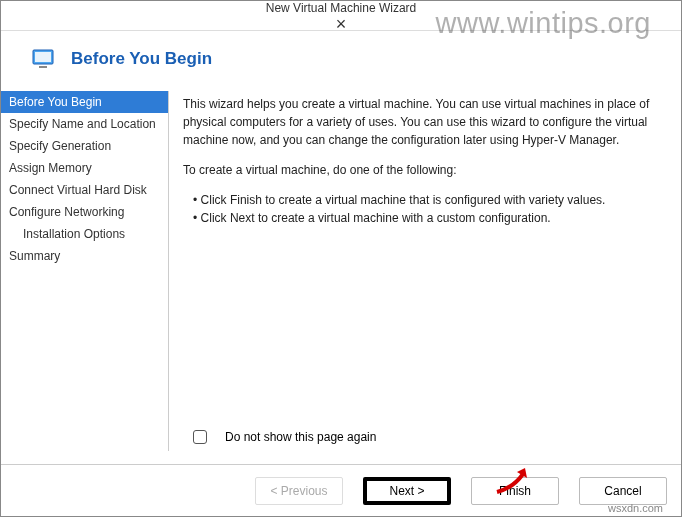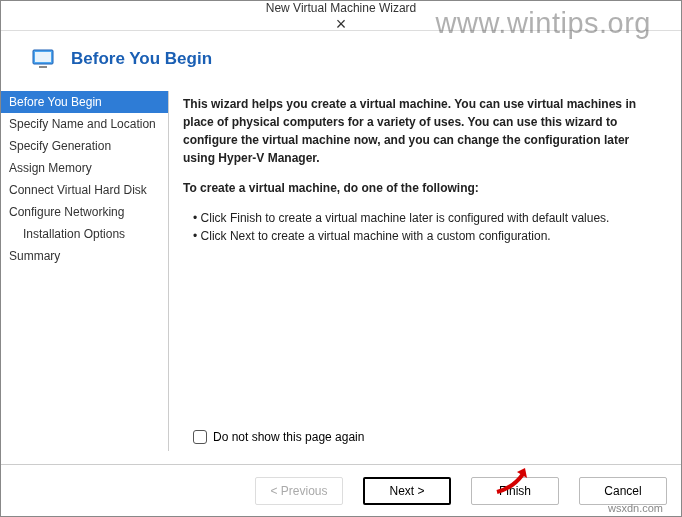--- a/index.html
+++ b/index.html
@@ -12,29 +12,29 @@
     .watermark2 { position: absolute; bottom: 2px; right: 18px; font-size: 11px; color: #888; pointer-events: none; }
     .header { display: flex; align-items: center; padding: 16px 20px 20px 30px; }
     .header .hdr-icon { width: 24px; height: 24px; margin-right: 16px; }
     .header h1 { font-size: 17px; color: #1a5fb4; font-weight: 600; }
     .body { display: flex; padding: 0 16px 0 0; height: 360px; }
     .sidebar { width: 168px; border-right: 1px solid #ccc; font-size: 12px; color: #333; padding-top: 0; }
     .sidebar .item { padding: 4px 8px; cursor: default; }
     .sidebar .item.selected { background: #2e7cd6; color: #fff; }
     .sidebar .item.indent { padding-left: 22px; }
     .content { flex: 1; padding: 4px 10px 0 14px; font-size: 12px; color: #222; line-height: 1.5; }
-    .content p { margin-bottom: 12px; font-weight: bold; }
+    .content p { margin-bottom: 12px; }
     .content ul { list-style: none; padding-left: 10px; margin-bottom: 12px; }
     .content ul li::before { content: "• "; }
-    .checkbox-row { position: absolute; left: 192px; bottom: 72px; display: flex; align-items: center; font-size: 12px; }
+    .checkbox-row { position: absolute; left: 192px; bottom: 72px; display: flex; align-items: center; font-size: 12px; gap: 12px; }
     .checkbox-row .cb { width: 14px; height: 14px; border: 1px solid #555; border-radius: 3px; margin-right: 6px; background: #fff; }
     .footer { position: absolute; bottom: 0; left: 0; right: 0; border-top: 1px solid #ccc; height: 52px; display: flex; align-items: center; justify-content: flex-end; padding: 0 14px; gap: 20px; }
     .footer button { min-width: 88px; height: 28px; font-size: 12px; background: #fff; border: 1px solid #bbb; border-radius: 2px; cursor: pointer; }
     .footer button.disabled { color: #aaa; border-color: #ddd; cursor: default; }
-    .footer button.primary { border: 2px solid #000000; }
+    .footer button.primary { border: 4px solid #000000; }
     .arrow-annotation { position: absolute; bottom: 22px; left: 494px; pointer-events: none; }
   </style>
 </head>
 <body>
 
 <div class="titlebar">
   <svg class="vm-icon" viewBox="0 0 16 16">
     <rect x="1" y="2" width="14" height="10" rx="1" fill="#3b97e8" stroke="#2a6fb0"></rect>
     <rect x="5" y="13" width="6" height="1.5" fill="#888"></rect>
   </svg>
@@ -61,21 +61,21 @@
     <div class="item">Assign Memory</div>
     <div class="item">Connect Virtual Hard Disk</div>
     <div class="item">Configure Networking</div>
     <div class="item indent">Installation Options</div>
     <div class="item">Summary</div>
   </div>
   <div class="content">
     <p>This wizard helps you create a virtual machine. You can use virtual machines in place of physical computers for a variety of uses. You can use this wizard to configure the virtual machine now, and you can change the configuration later using Hyper-V Manager.</p>
     <p>To create a virtual machine, do one of the following:</p>
     <ul>
-      <li>Click Finish to create a virtual machine later is configured with default values.</li>
+      <li>Click Finish to create a virtual machine that is configured with variety values.</li>
       <li>Click Next to create a virtual machine with a custom configuration.</li>
     </ul>
   </div>
 </div>
 
 <div class="checkbox-row">
   <span class="cb"></span>
   <span>Do not show this page again</span>
 </div>
 

